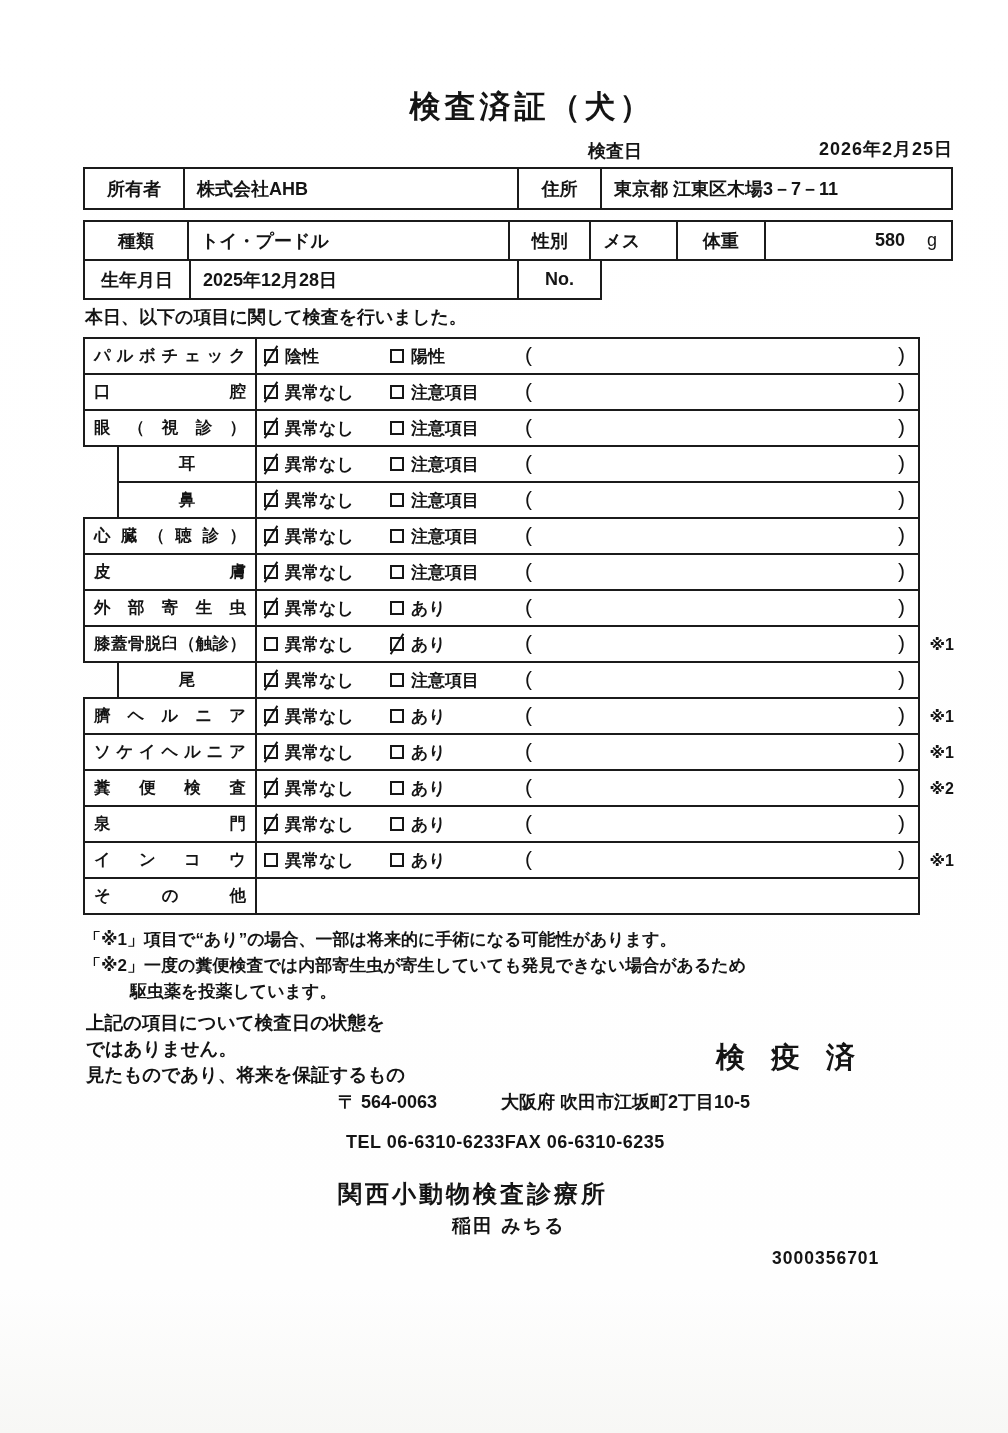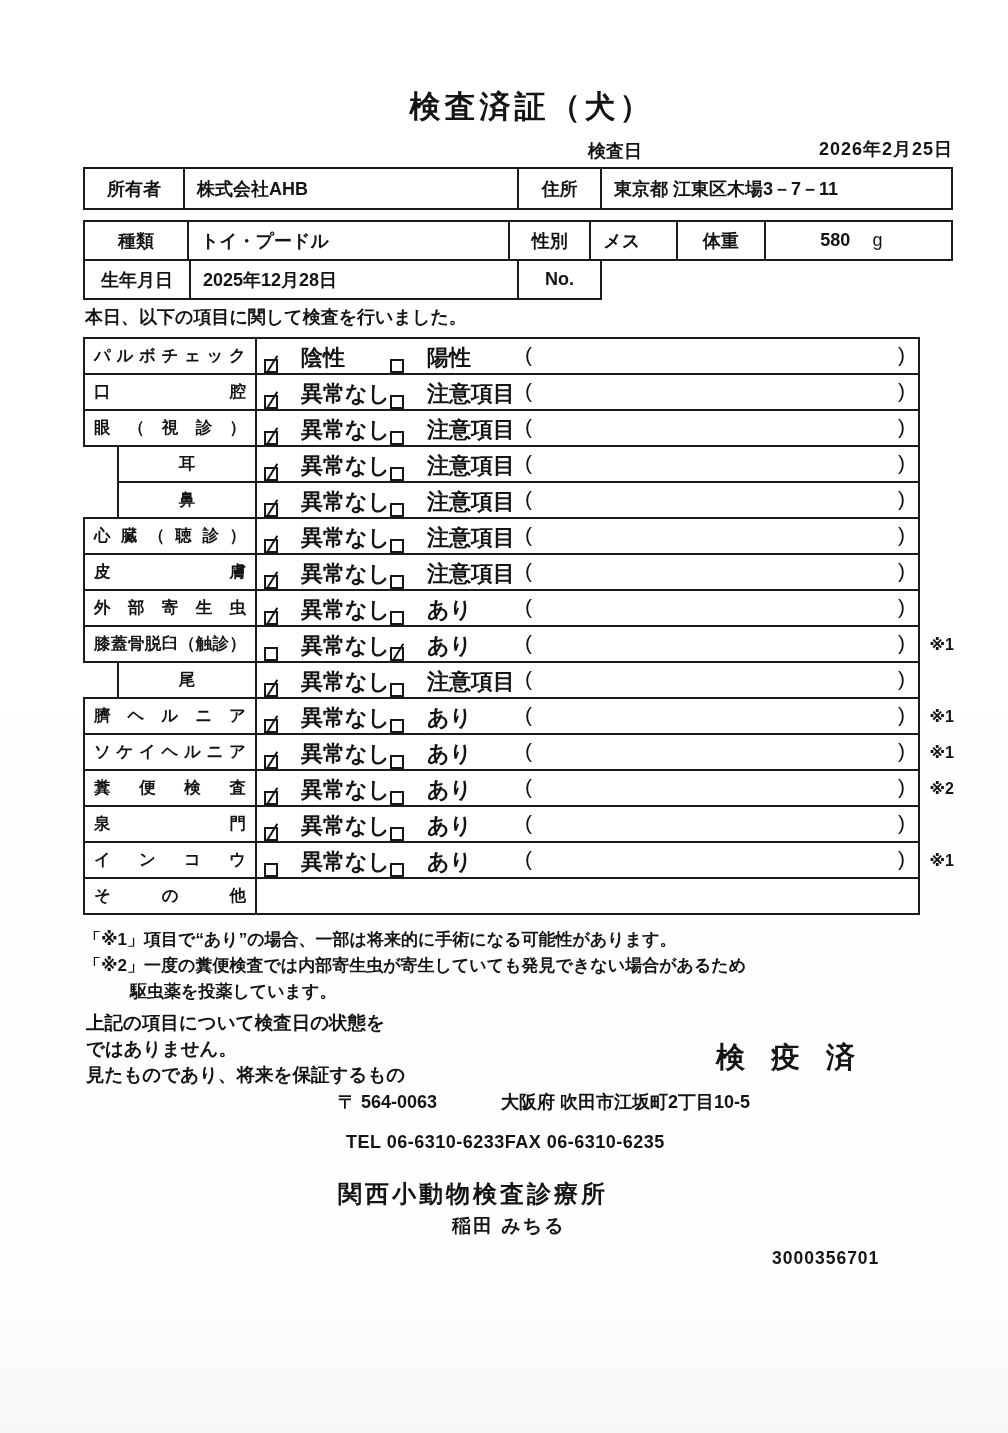--- a/index.html
+++ b/index.html
@@ -30,21 +30,21 @@
   .trow + .trow { margin-top:-2px; }
   .cell.lbl { justify-content:center; text-align:center; }
   .cell.val { padding-left:12px; }
   .t1 { position:absolute; top:167px; left:83px; width:870px; }
   .t1 .trow { height:43px; }
   .t2 { position:absolute; top:220px; left:83px; width:870px; }
   .t2 .trow { height:41px; }
   .w-lab1 { width:102px; } .w-val1 { width:336px; }
   .w-lab2 { width:85px; }  .w-val2 { width:353px; }
   .w-lab3 { width:108px; } .w-val3 { width:330px; }
-  .w-sex  { width:90px; }  .w-wlab { width:92px; } .w-wval { width:193px; justify-content:center; padding-right:14px; }
+  .w-sex  { width:90px; }  .w-wlab { width:92px; } .w-wval { width:193px; justify-content:flex-end; padding-right:14px; }
   .weight-unit { margin-left:22px; font-weight:500; }
   .w-noval { width:355px; letter-spacing:1px; }
 
   .intro { position:absolute; top:305px; left:85px; font-size:18px; font-weight:600; }
 
   
   #exam-table { position:absolute; top:337px; left:83px; width:837px; }
   .exam-row {
     position:relative; display:flex; align-items:stretch;
     height:38px; box-sizing:border-box;
@@ -54,21 +54,21 @@
   .exam-row.indent { margin-left:34px; width:803px; }
   .exam-label {
     width:172px; box-sizing:border-box; flex:0 0 auto;
     border-right:2px solid #1b1b1b;
     display:flex; justify-content:space-between; align-items:center;
     padding:0 9px; font-size:16.5px; font-weight:600;
   }
   .exam-row.indent .exam-label { width:138px; }
   .exam-label.single { justify-content:center; }
   .exam-body { position:relative; flex:1; }
-  .opt { position:absolute; top:0; height:100%; display:flex; align-items:flex-end; gap:23px; font-size:22px; font-weight:600; }
+  .opt { position:absolute; top:0; height:100%; display:flex; align-items:center; gap:7px; font-size:17px; font-weight:600; }
   .opt1 { left:7px; }
   .opt2 { left:133px; }
   .cb {
     position:relative; width:14px; height:14px; flex:0 0 auto;
     border:2px solid #161616; box-sizing:border-box; background:#fff;
   }
   .cb.checked::after {
     content:""; position:absolute; left:4px; top:-7px;
     width:2px; height:24px; background:#161616;
     transform: rotate(32deg);

